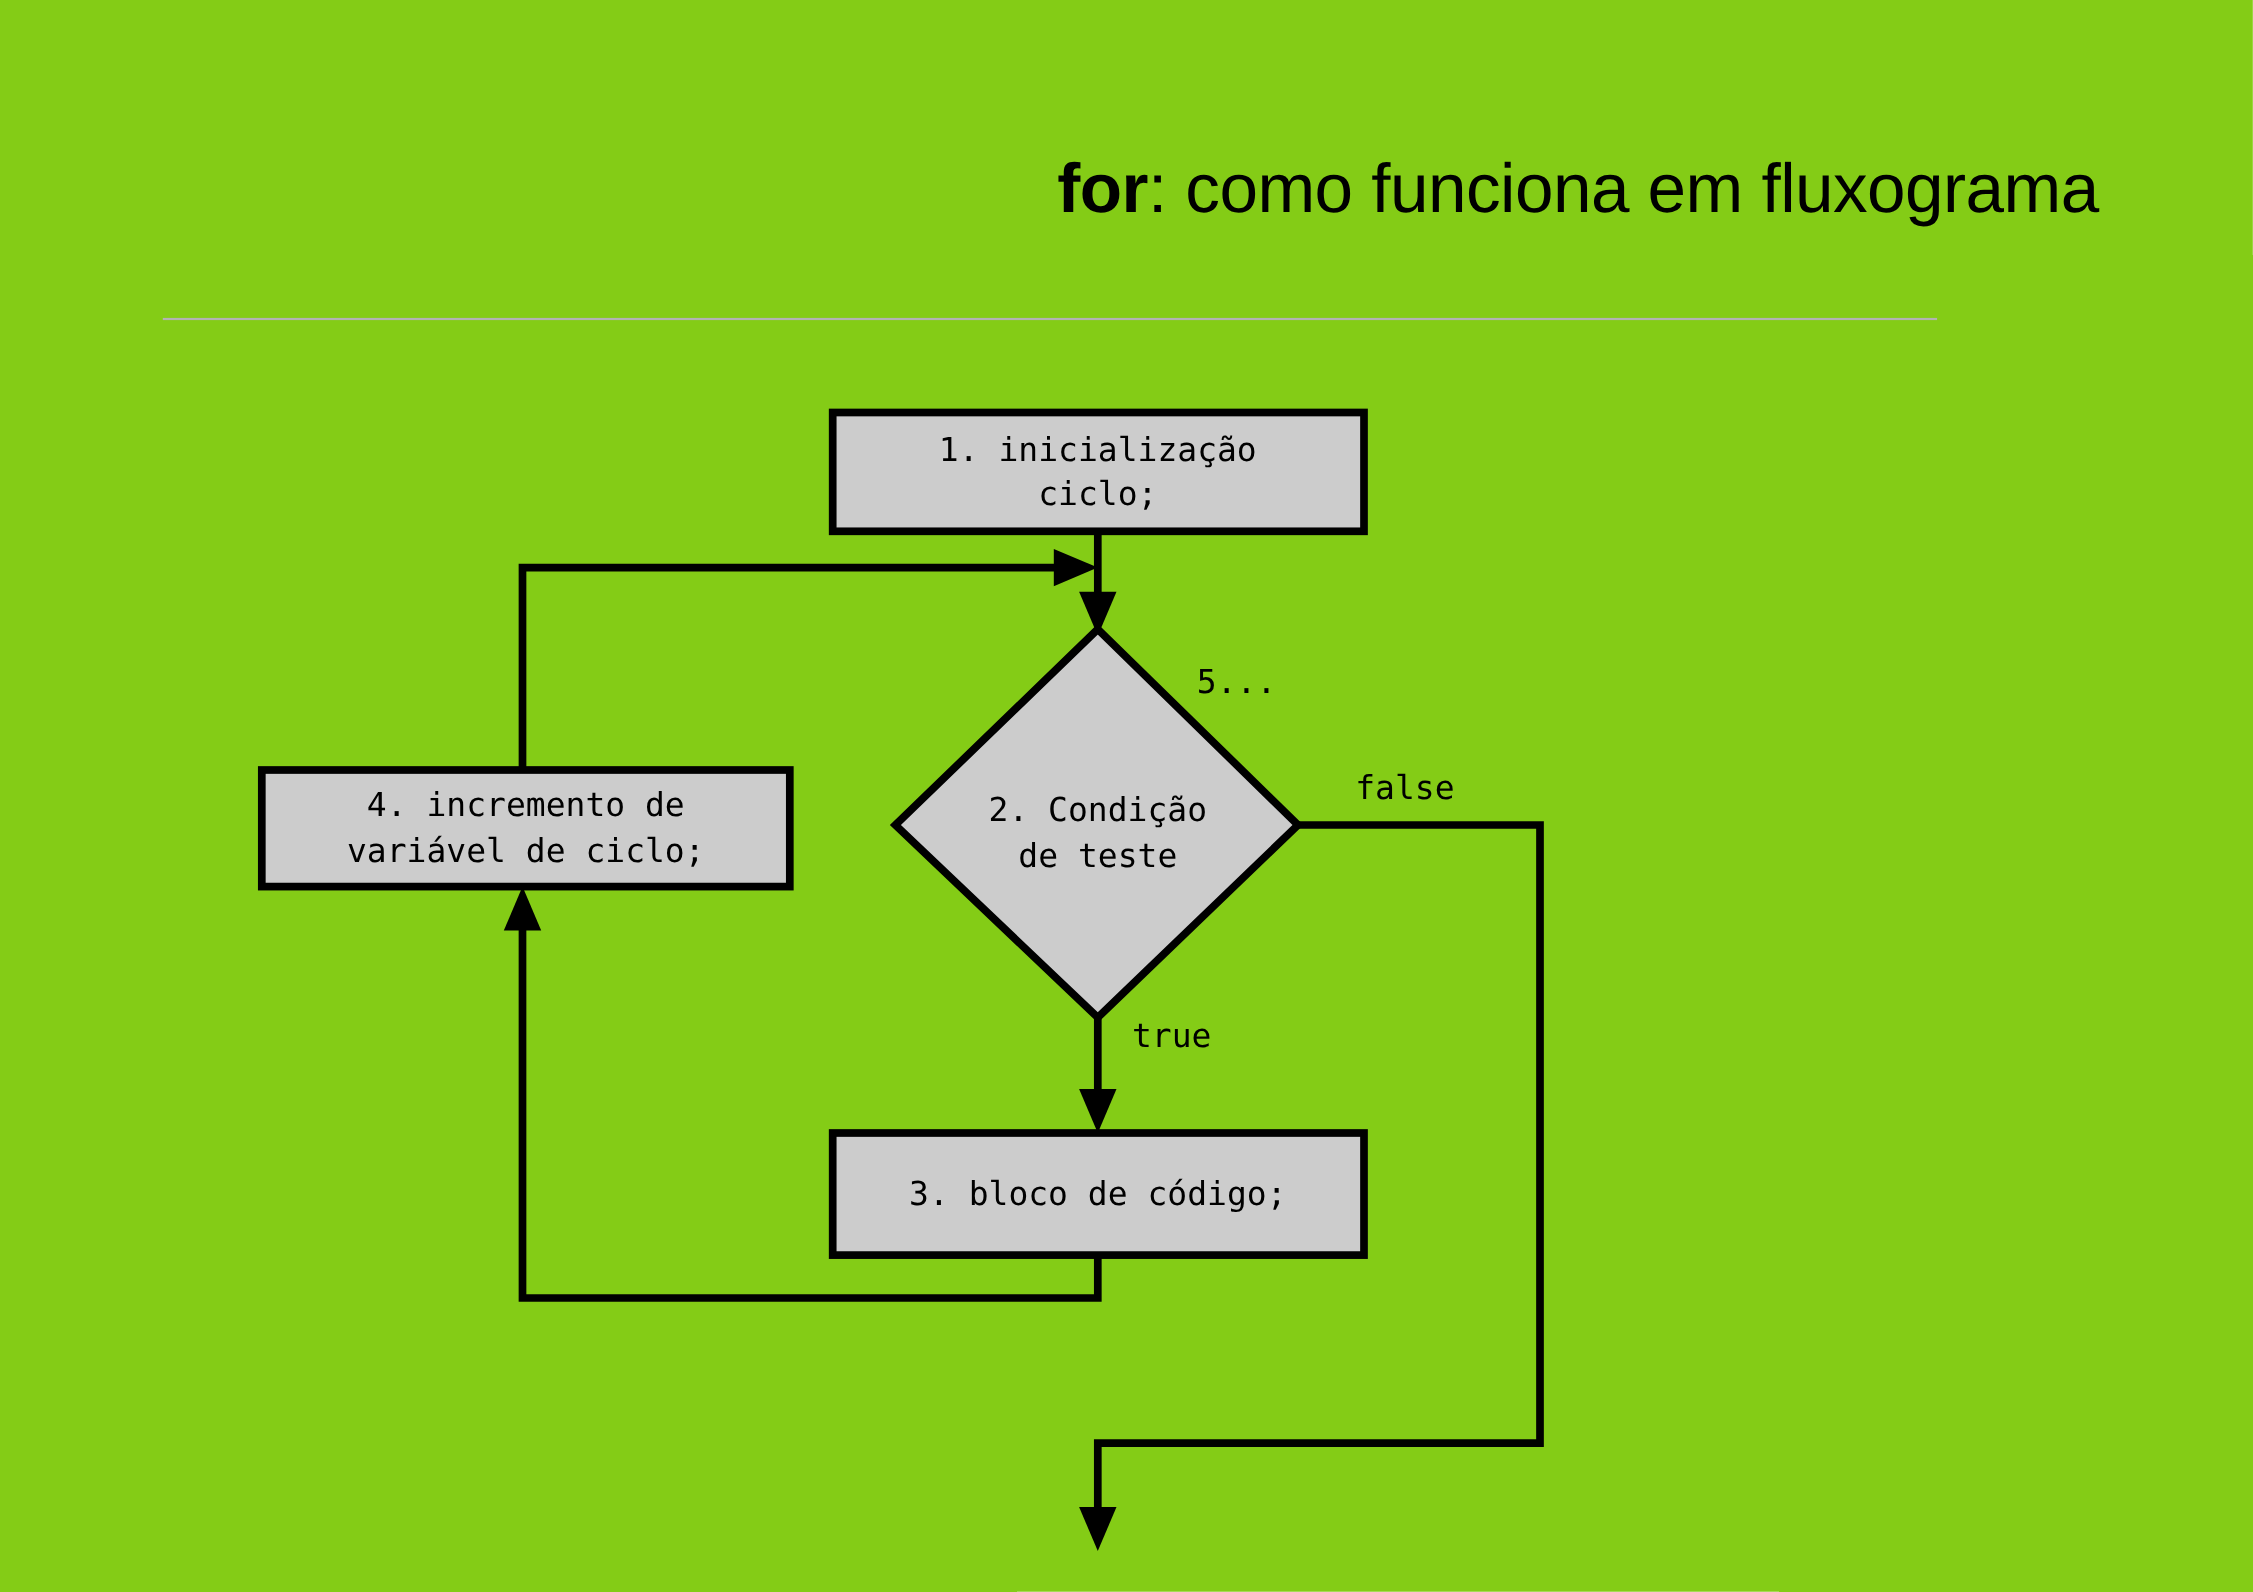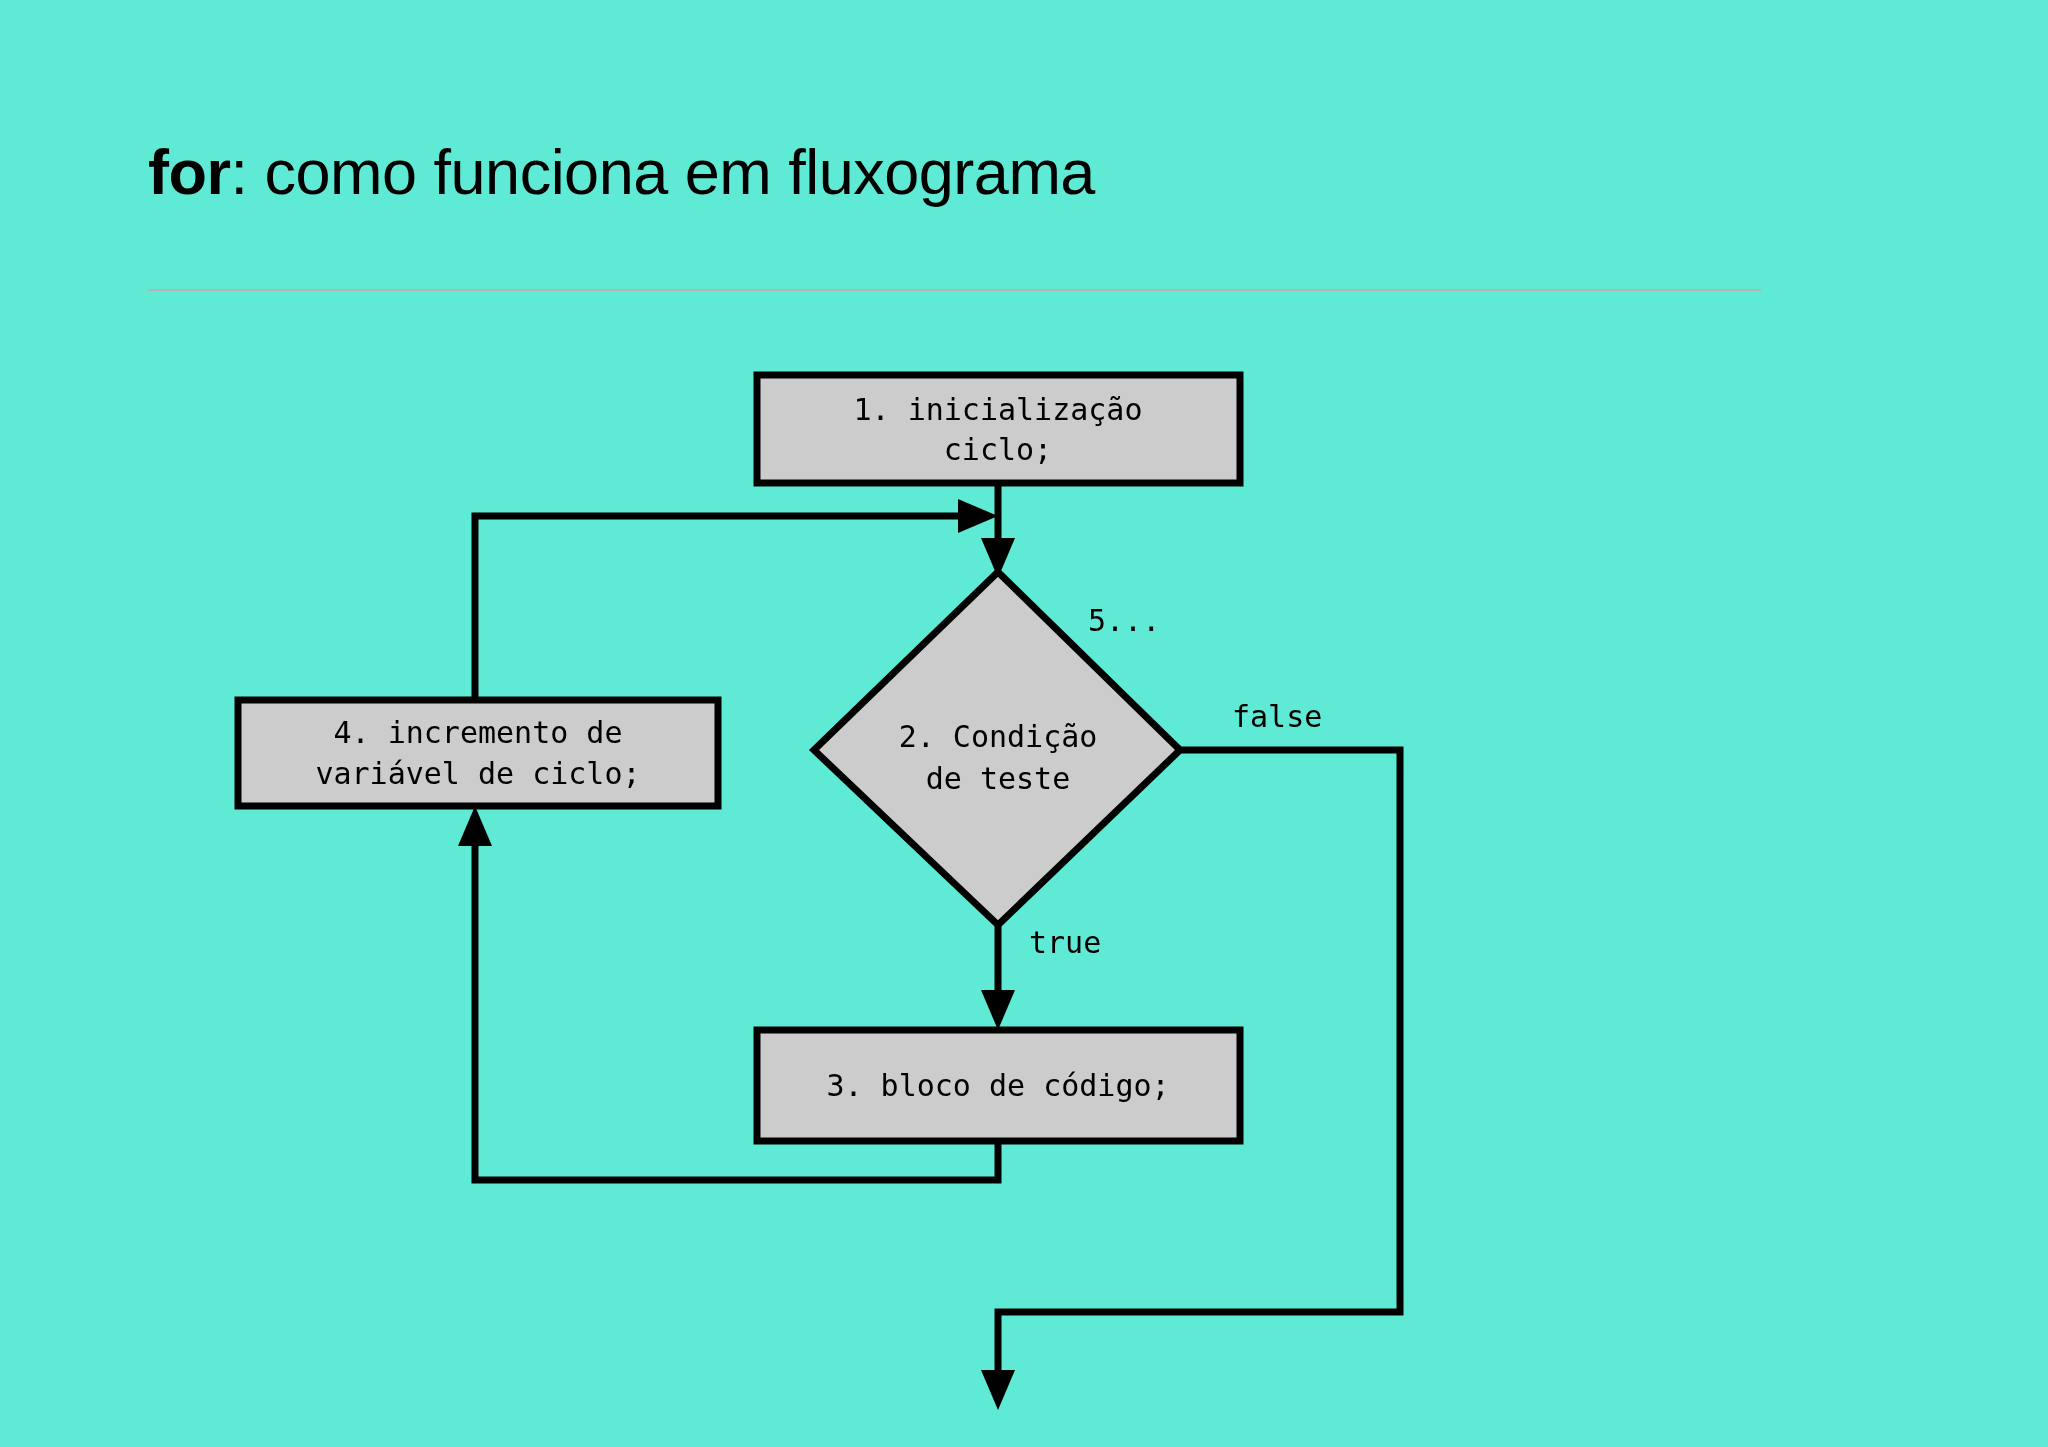--- a/index.html
+++ b/index.html
@@ -11,21 +11,22 @@
     width: 2048px;
     height: 1447px;
     font-family: "Liberation Sans", sans-serif;
     overflow: hidden;
     position: relative;
   }
 
   .slide {
     position: absolute;
     inset: 0;
-    background: #5eead4;
+    background: #84cc16;
+    text-align: right;
   }
 
   
   .title-block {
     position: absolute;
     left: 148px;
     top: 138px;
     width: 1760px;
   }
   .slide-title {

